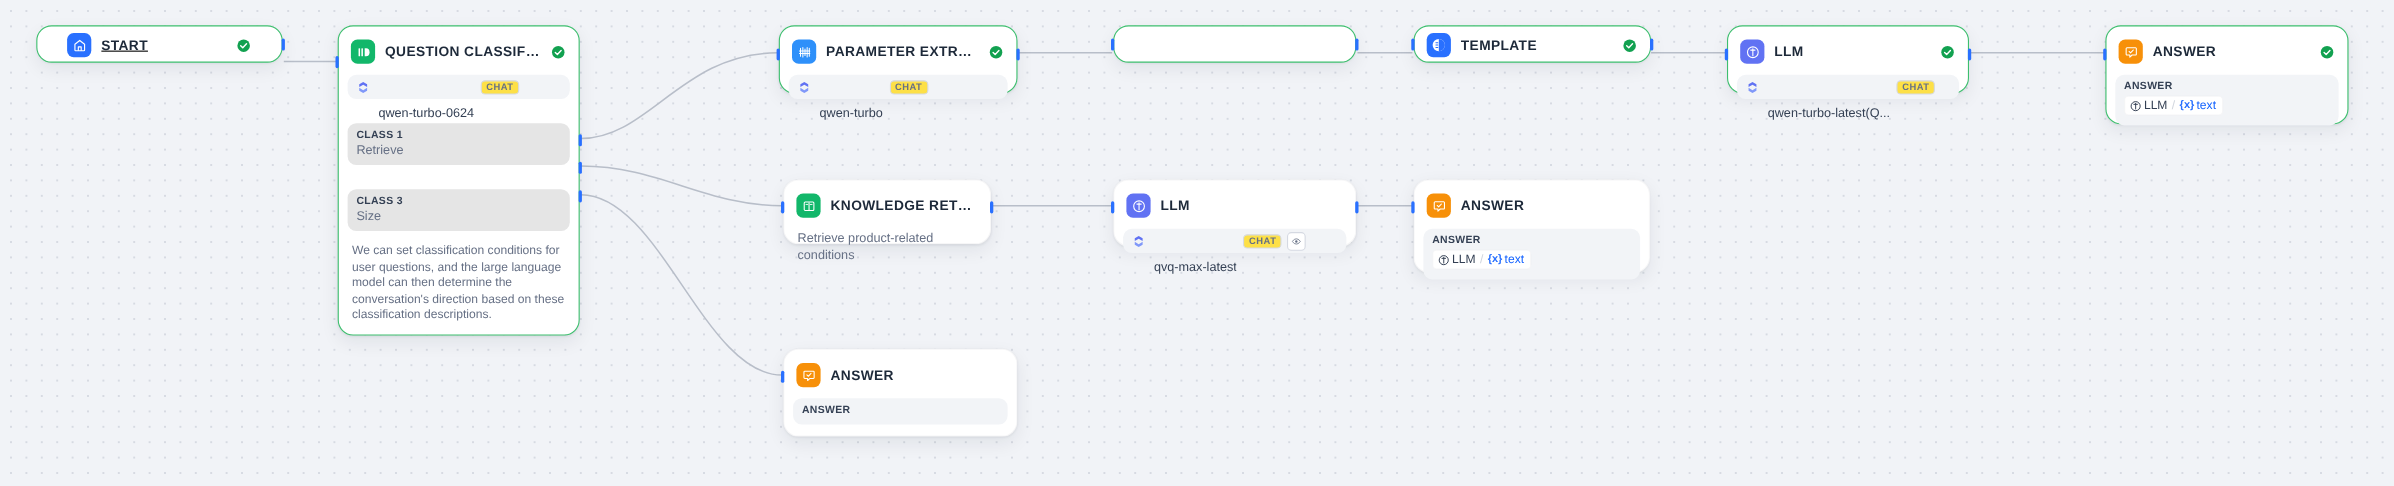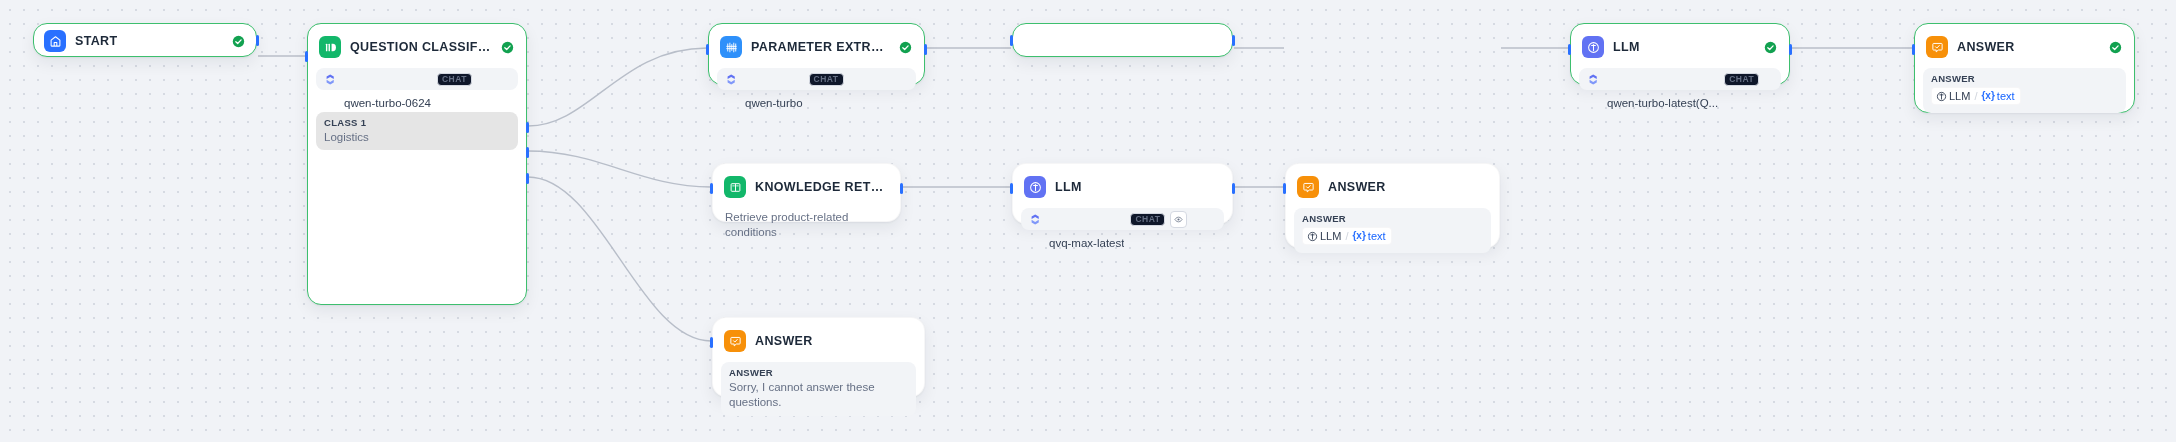--- a/index.html
+++ b/index.html
@@ -46,21 +46,21 @@
     margin-top:7px;background:#f2f4f7;border-radius:8px;
     height:22px;display:flex;align-items:center;padding:0 7px;
   }
   .mprov{width:15px;height:15px;flex:0 0 15px;margin-right:6px;display:flex;align-items:center;justify-content:center;}
   .mname{
     font-size:11.5px;color:#344054;white-space:nowrap;overflow:hidden;
     text-overflow:ellipsis;max-width:138px;margin-top:48px;
   }
   .chip{
     margin-left:6px;flex:0 0 auto;border:1px solid #d5d9e2;border-radius:4px;
-    background:#0f172a;color:#667085;font-size:8.5px;font-weight:bold;
+    background:#fde047;color:#667085;font-size:8.5px;font-weight:bold;
     letter-spacing:.5px;padding:1.5px 4px 1px;line-height:1;
   }
   .eye{
     margin-left:5px;flex:0 0 auto;width:15px;height:15px;border:1px solid #d5d9e2;
     border-radius:4px;background:#fff;display:flex;align-items:center;justify-content:center;
   }
 
   .classrow{
     margin-top:22px;background:#e5e5e5;border-radius:8px;padding:5px 8px 6px;
   }
@@ -118,21 +118,21 @@
       <path d="M1501,48 L1569,48"></path>
 
       <path d="M1791,48 L1913,48"></path>
 
       <path d="M901,187 L1011,187"></path>
 
       <path d="M1233,187 L1284,187"></path>
     </g>
   </svg>
 
-  <div class="node sel" style="left:33px;top:23px;width:224px;height:34px;padding:3px 7px;">
+  <div class="node sel" style="left:33px;top:23px;width:224px;height:34px;padding:3px 24px;text-decoration:underline;">
     <div class="nhead" style="height:26px;">
       <span class="nicon" style="background:#2970ff;">
         <svg width="13" height="13" viewBox="0 0 16 16">
             <path d="M8 2.2 2.6 6.4V13a.7.7 0 0 0 .7.7h9.4a.7.7 0 0 0 .7-.7V6.4L8 2.2z" fill="none" stroke="#fff" stroke-width="1.3" stroke-linejoin="round"></path>
             <path d="M6.4 13.6V9.3h3.2v4.3" fill="none" stroke="#fff" stroke-width="1.3" stroke-linejoin="round"></path>
           </svg>
       </span>
       <span class="ntitle">START</span>
       <span class="nstatus">
         <svg width="13" height="13" viewBox="0 0 16 16">
@@ -168,23 +168,28 @@
             <path d="M7.6 1.8 3.2 4.4v3.1l4.4-2.6 4.4 2.6V4.4z" fill="#6172f3"></path>
             <path d="M3.2 8.4v3.2l4.4 2.6 4.4-2.6V8.4L7.6 11z" fill="#8098f9"></path>
           </svg>
       </span>
       <span class="mname">qwen-turbo-0624</span>
       <span class="chip">CHAT</span>
     </div>
 
     <div class="classrow">
       <div class="clabel">CLASS 1</div>
-      <div class="cvalue">Logistics</div>
-    </div>
-
+      <div class="cvalue">Retrieve</div>
+    </div>
+    <div class="classrow">
+      <div class="clabel">CLASS 3</div>
+      <div class="cvalue">Size</div>
+    </div>
+
+    <div class="desc">We can set classification conditions for user questions, and the large language model can then determine the conversation's direction based on these classification descriptions.</div>
 
     <span class="port" style="left:-3px;top:27px;"></span>
     <span class="port" style="right:-3px;top:98px;"></span>
     <span class="port" style="right:-3px;top:123px;"></span>
     <span class="port" style="right:-3px;top:149px;"></span>
   </div>
 
   <div class="node sel" style="left:708px;top:23px;width:217px;height:62px;">
     <div class="nhead">
       <span class="nicon" style="background:#2e90fa;">
@@ -215,20 +220,44 @@
     </div>
     <span class="port" style="left:-3px;top:20px;"></span>
     <span class="port" style="right:-3px;top:20px;"></span>
   </div>
 
   <div class="node sel" style="left:1012px;top:23px;width:221px;height:34px;padding:3px 8px;">
     <span class="port" style="left:-3px;top:11px;"></span>
     <span class="port" style="right:-3px;top:11px;"></span>
   </div>
 
+  <div class="node sel" style="left:1285px;top:23px;width:216px;height:34px;padding:3px 8px;">
+    <div class="nhead" style="height:26px;">
+      <span class="nicon" style="background:#2970ff;">
+        <svg width="14" height="14" viewBox="0 0 16 16">
+            <circle cx="8" cy="8" r="6.4" fill="#fff"></circle>
+            <path d="M8 1.6A6.4 6.4 0 0 1 8 14.4z" fill="#2970ff"></path>
+            <g fill="#2970ff">
+              <rect x="4.4" y="5" width="3.2" height="1" rx=".5"></rect>
+              <rect x="4.4" y="7.5" width="3.2" height="1" rx=".5"></rect>
+              <rect x="4.4" y="10" width="3.2" height="1" rx=".5"></rect>
+            </g>
+          </svg>
+      </span>
+      <span class="ntitle">TEMPLATE</span>
+      <span class="nstatus">
+        <svg width="13" height="13" viewBox="0 0 16 16">
+            <circle cx="8" cy="8" r="7" fill="#12a150"></circle>
+            <path d="M4.7 8.2 7 10.4l4.2-4.4" fill="none" stroke="#fff" stroke-width="1.6" stroke-linecap="round" stroke-linejoin="round"></path>
+          </svg>
+      </span>
+    </div>
+    <span class="port" style="left:-3px;top:11px;"></span>
+    <span class="port" style="right:-3px;top:11px;"></span>
+  </div>
 
   <div class="node sel" style="left:1570px;top:23px;width:220px;height:62px;">
     <div class="nhead">
       <span class="nicon" style="background:#6172f3;">
         <svg width="13" height="13" viewBox="0 0 16 16">
             <circle cx="8" cy="8" r="6" fill="none" stroke="#fff" stroke-width="1.25"></circle>
             <path d="M8 4.2v7.6" stroke="#fff" stroke-width="1.25" stroke-linecap="round"></path>
             <path d="M5.6 5.6h4.8" stroke="#fff" stroke-width="1.25" stroke-linecap="round"></path>
           </svg>
       </span>
@@ -366,18 +395,17 @@
       <span class="nicon" style="background:#f79009;">
         <svg width="13" height="13" viewBox="0 0 16 16">
             <path d="M3.2 3h9.6a.9.9 0 0 1 .9.9v6.3a.9.9 0 0 1-.9.9H9l-2.6 2.3v-2.3H3.2a.9.9 0 0 1-.9-.9V3.9A.9.9 0 0 1 3.2 3z" fill="none" stroke="#fff" stroke-width="1.2" stroke-linejoin="round"></path>
             <path d="M5.6 7.1 7.2 8.7l3-3.2" fill="none" stroke="#fff" stroke-width="1.2" stroke-linecap="round" stroke-linejoin="round"></path>
           </svg>
       </span>
       <span class="ntitle">ANSWER</span>
     </div>
     <div class="ansbox">
       <div class="anslabel">ANSWER</div>
-      <div class="anstext">Sorry, I cannot answer these questions.</div>
     </div>
     <span class="port" style="left:-3px;top:19px;"></span>
   </div>
 
 </div>
 
 </body></html>

